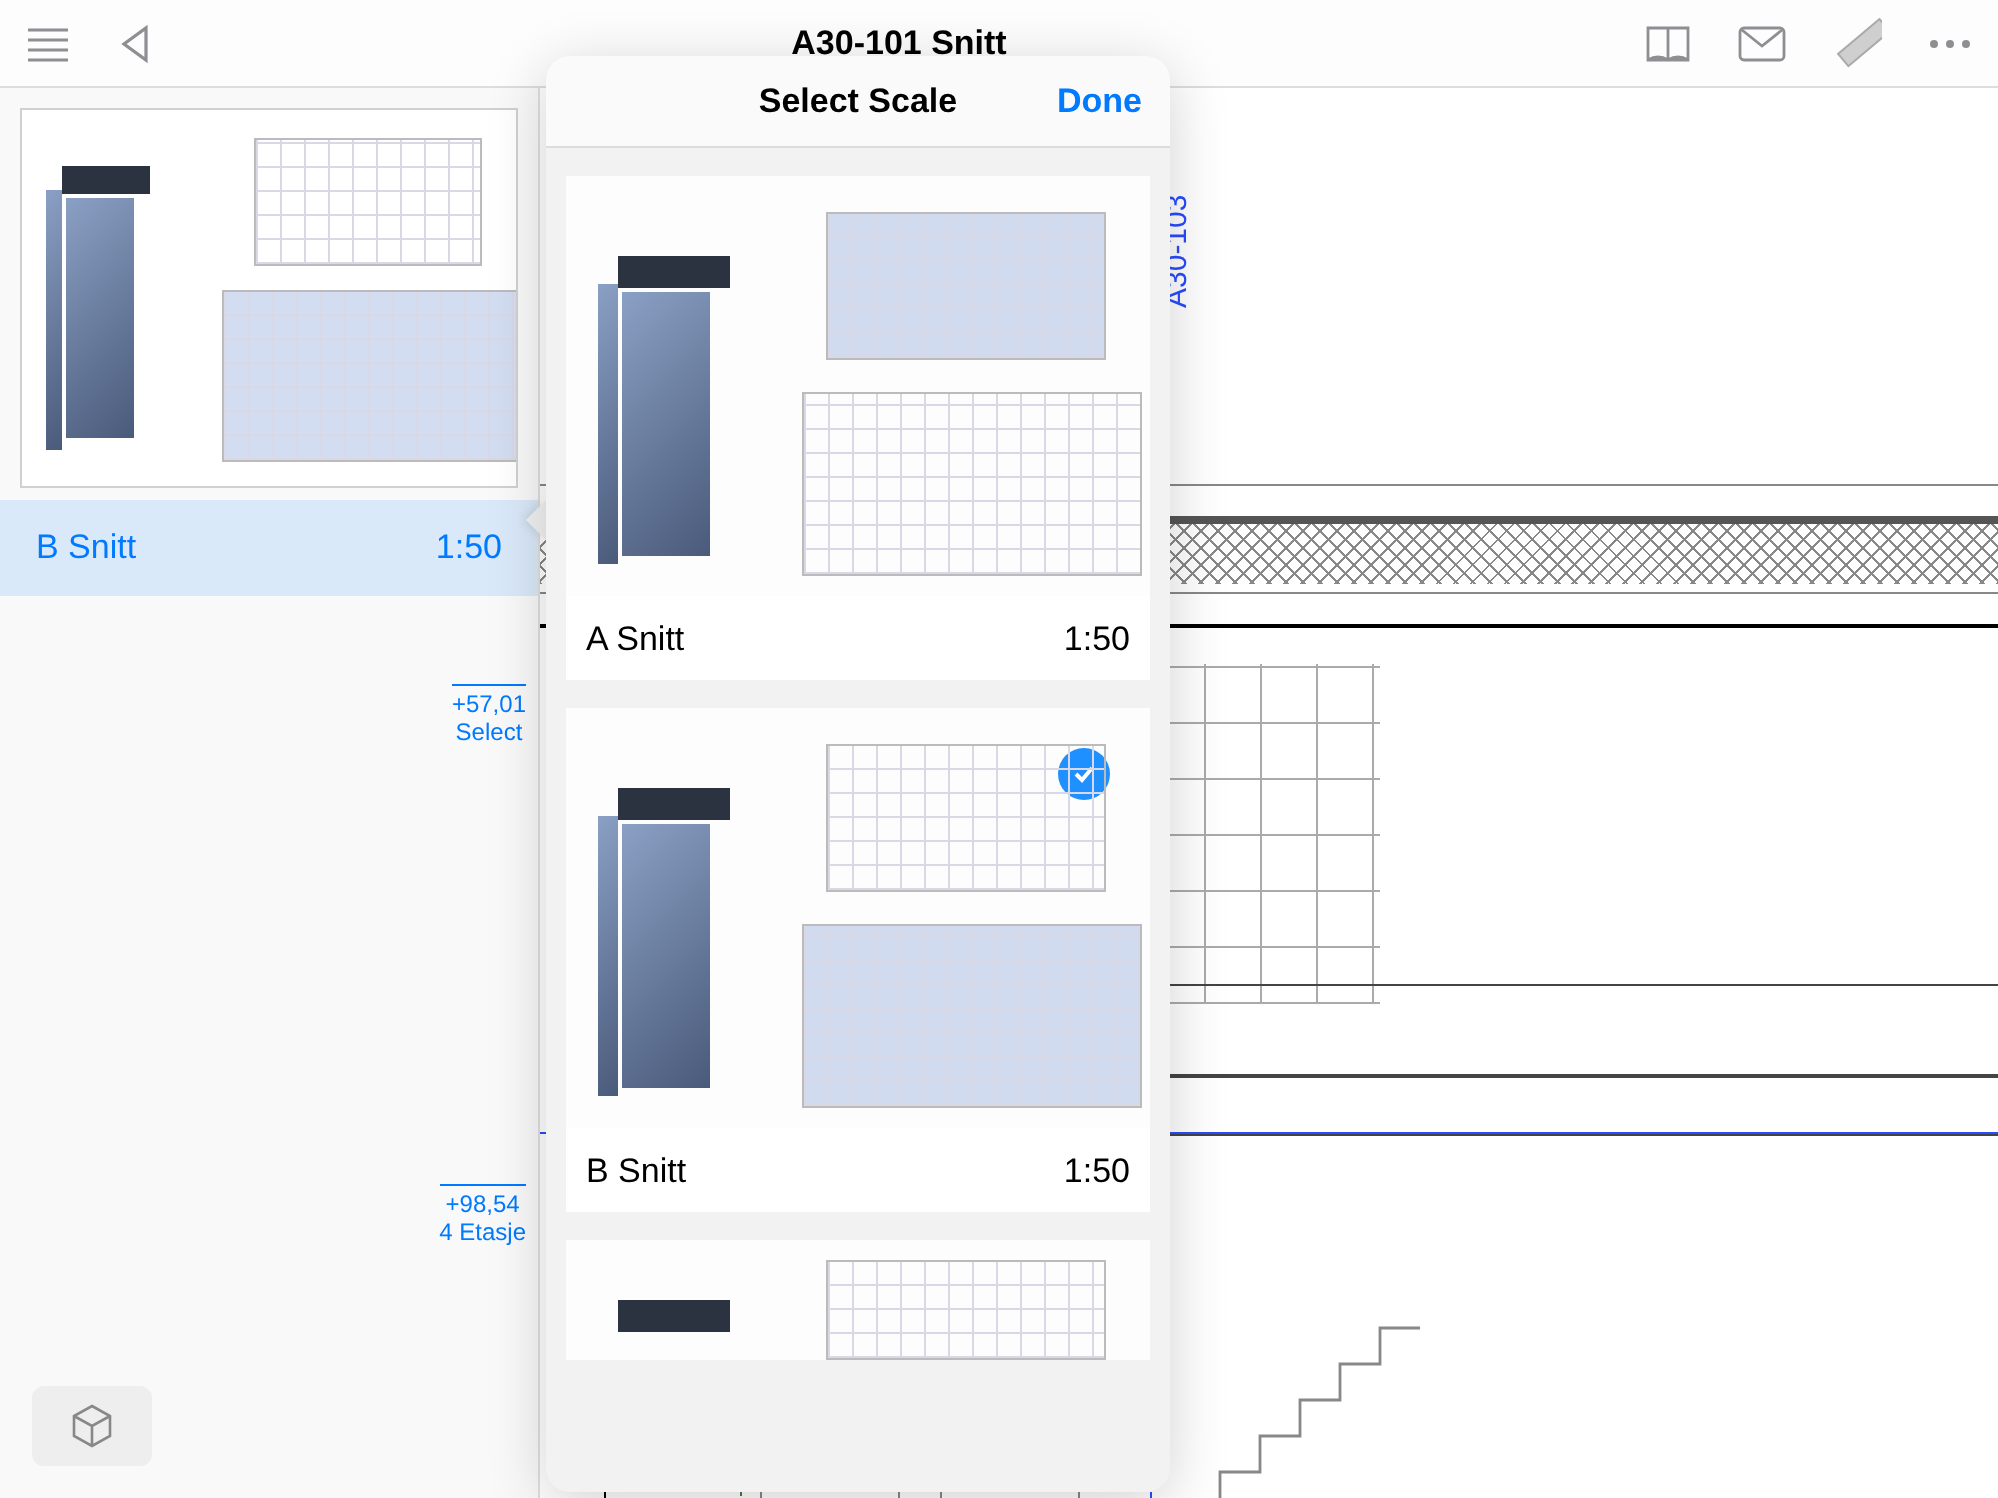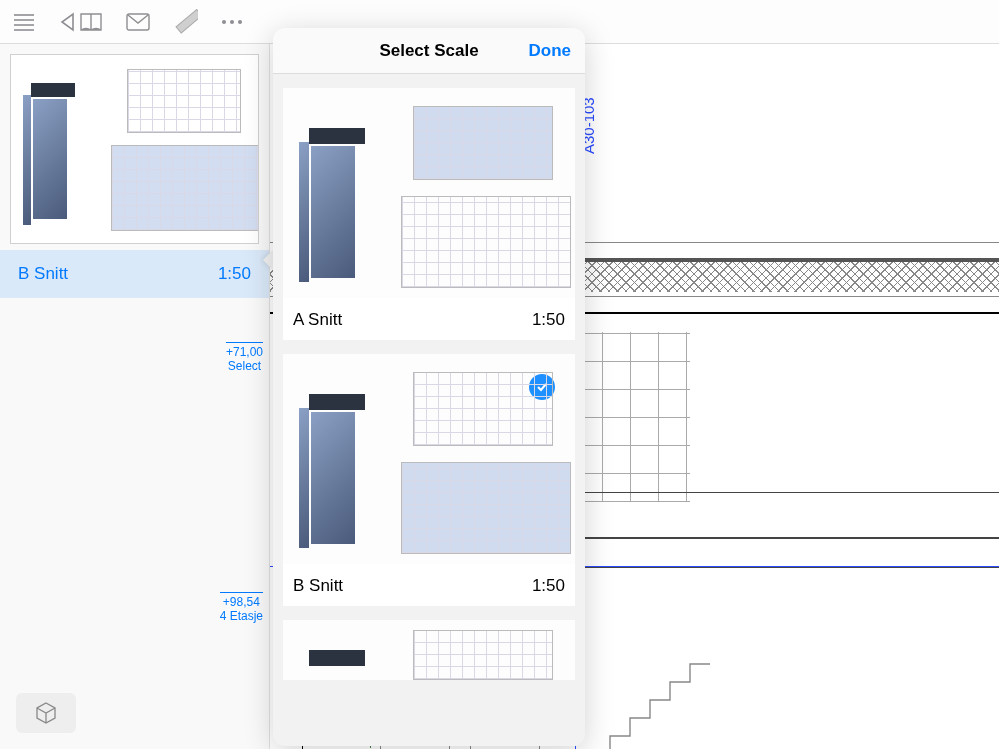--- a/index.html
+++ b/index.html
@@ -153,20 +153,21 @@
             <line x1="2" y1="18" x2="22" y2="18"></line>
           </g>
         </svg>
     </span>
     <span class="icon-btn">
       <svg width="20" height="20" viewBox="0 0 20 20">
           <polygon points="15,2 15,18 4,10" fill="none" stroke="#8e8e93" stroke-width="1.6"></polygon>
         </svg>
     </span>
   </div>
+  <div class="title">A30-101 Snitt</div>
   <div class="right">
     <span class="icon-btn">
       <svg width="26" height="22" viewBox="0 0 26 22">
           <path d="M3 3 h20 v16 h-20 z M13 3 v16 M3 19 q5 -3 10 0 q5 -3 10 0" fill="none" stroke="#8e8e93" stroke-width="1.4"></path>
         </svg>
     </span>
     <span class="icon-btn">
       <svg width="24" height="18" viewBox="0 0 24 18">
           <rect x="1" y="1" width="22" height="16" rx="2" fill="none" stroke="#8e8e93" stroke-width="1.4"></rect>
           <path d="M2 2 l10 8 l10 -8" fill="none" stroke="#8e8e93" stroke-width="1.4"></path>
@@ -197,21 +198,21 @@
       <div class="fake-plan" style="left:116px;top:14px;width:114px;height:64px"></div>
       <div class="fake-plan blue" style="left:100px;top:90px;width:150px;height:86px"></div>
     </div>
 
     <div class="sidebar-row">
       <span>B Snitt</span>
       <span>1:50</span>
     </div>
 
     <div class="sidebar-label-group" style="top:298px">
-      <div>+71,00</div>
+      <div>+57,01</div>
       <div>Select</div>
     </div>
     <div class="sidebar-label-group" style="top:548px">
       <div>+98,54</div>
       <div>4 Etasje</div>
     </div>
 
     <div class="sidebar-bottom">
       <div class="cube-btn">
         <svg width="26" height="26" viewBox="0 0 26 26">

